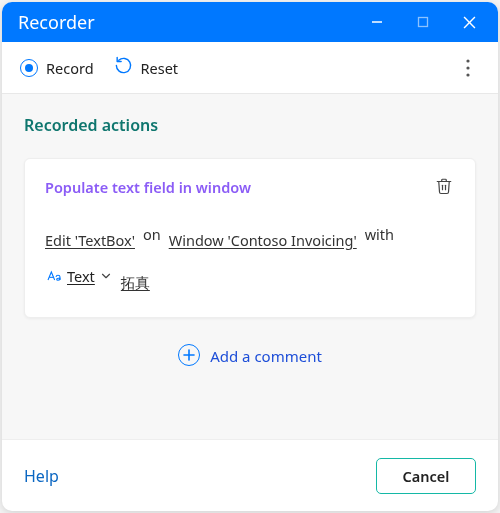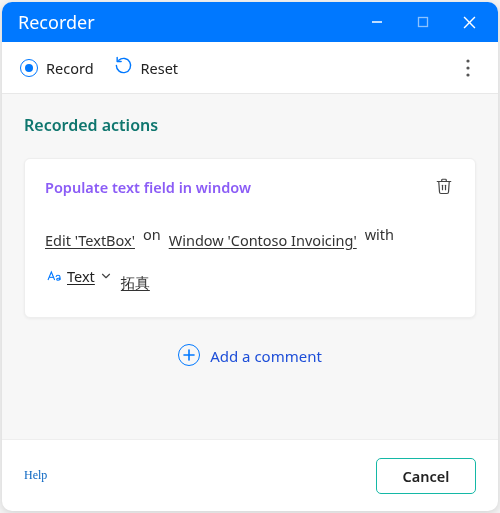--- a/index.html
+++ b/index.html
@@ -187,23 +187,22 @@
   .footer {
     height: 72px;
     display: flex;
     align-items: center;
     padding: 0 22px;
     gap: 14px;
     border-top: 1px solid #eee;
   }
   .help-link {
     color: #0a66c2;
-    font-size: 12px;
-    cursor: pointer;
-    font-family: Liberation Serif, serif;
+    font-size: 16px;
+    cursor: pointer;
   }
   .spacer { flex: 1; }
   .btn {
     height: 36px;
     min-width: 100px;
     border-radius: 5px;
     font-size: 14.5px;
     font-weight: 600;
     display: flex;
     align-items: center;

